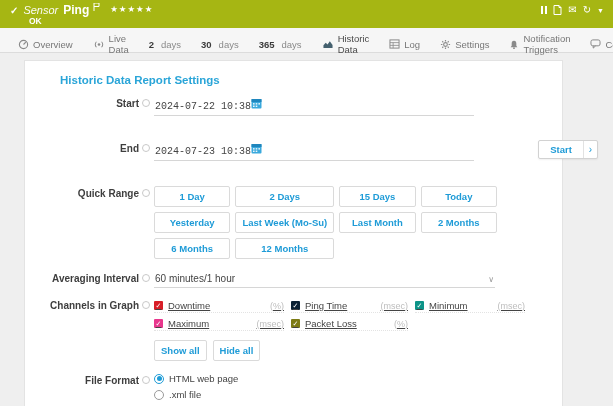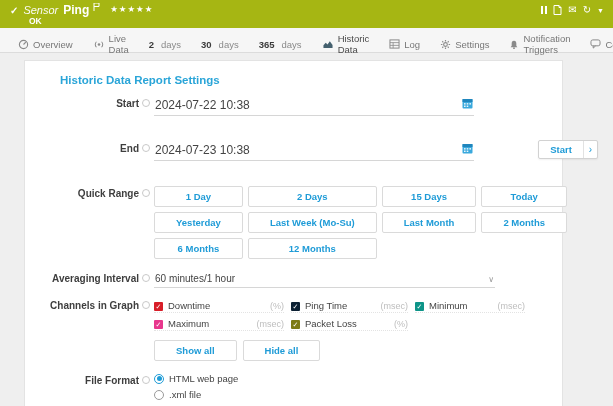--- a/index.html
+++ b/index.html
@@ -71,48 +71,48 @@
   }
   .info {
     width:8px; height:8px; border:1px solid #c9c9c9; border-radius:50%;
     margin-top:1px; flex:0 0 8px; cursor:pointer;
     display:inline-flex; align-items:center; justify-content:center;
     font-size:6px; color:#c9c9c9; font-style:normal;
   }
   .fld { margin-left:4px; }
 
   .input-line {
-    width:320px; display:flex; justify-content:space-between; align-items:flex-end;
+    width:320px; display:flex; justify-content:flex-start; align-items:flex-end;
     border-bottom:1px solid #d6d6d6; padding:2px 1px 3px 1px;
-    font-size:12px; color:#444; cursor:text;
+    font-size:10px; color:#444; cursor:text;font-family:Liberation Mono, monospace;
   }
   .select-line {
     width:341px; display:flex; justify-content:space-between; align-items:flex-end;
     border-bottom:1px solid #d6d6d6; padding:2px 1px 3px 1px;
     font-size:10px; color:#444; cursor:pointer;
   }
   .chev-down { color:#9a9a9a; font-size:8px; }
 
   .quick-grid {
     width:343px; display:grid; grid-template-columns:repeat(4,1fr);
     gap:5px;
   }
   .btn {
     background:#fff; border:1px solid #dadada; border-radius:2px;
     color:#1e9bd7; font-size:9.5px; font-weight:700; text-align:center;
-    padding:4px 21px; cursor:pointer; white-space:nowrap;
+    padding:4px 6px; cursor:pointer; white-space:nowrap;
     font-family:"Liberation Sans", sans-serif;
   }
 
   .chan-grid {
     width:372px; display:grid; grid-template-columns:130px 117px 110px;
     column-gap:7px; row-gap:5px; margin-top:2px;
   }
   .chan {
-    display:flex; align-items:flex-end; border-bottom:1px dotted #e3e3e3; padding-bottom:1px;
+    display:flex; align-items:center; border-bottom:1px dotted #e3e3e3; padding-bottom:1px;text-decoration:underline;
   }
   .cbox {
     width:9px; height:9px; flex:0 0 9px; border-radius:1px;
     display:flex; align-items:center; justify-content:center;
     color:#fff; font-size:7px; line-height:9px; cursor:pointer;
   }
   .chan .cname { margin-left:5px; font-size:9.5px; color:#444; }
   .chan .cunit { margin-left:auto; font-size:9px; color:#bdbdbd; }
   .chan-btns { display:flex; gap:6px; margin-top:9px; }
 

